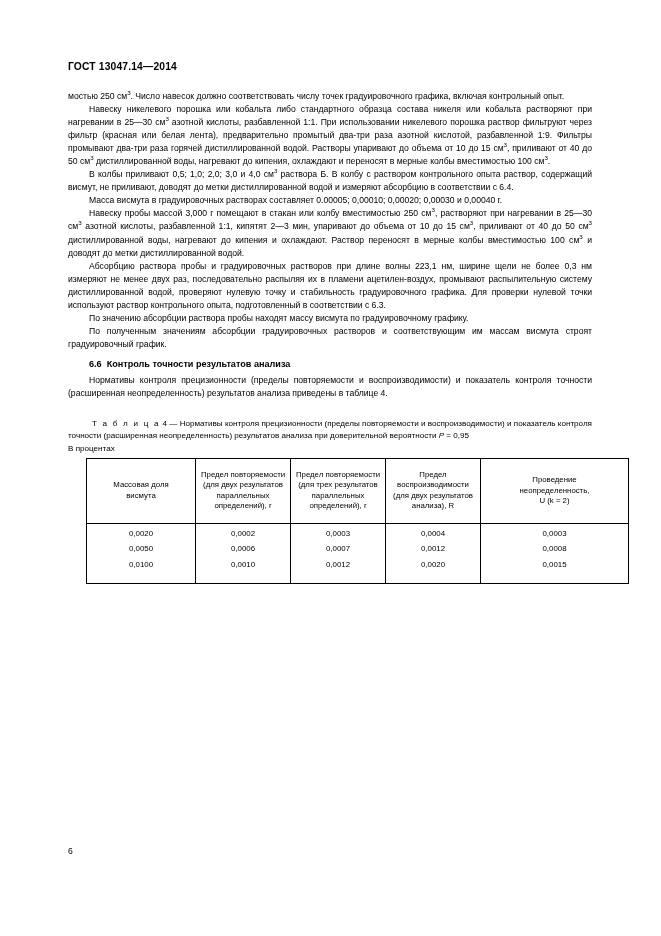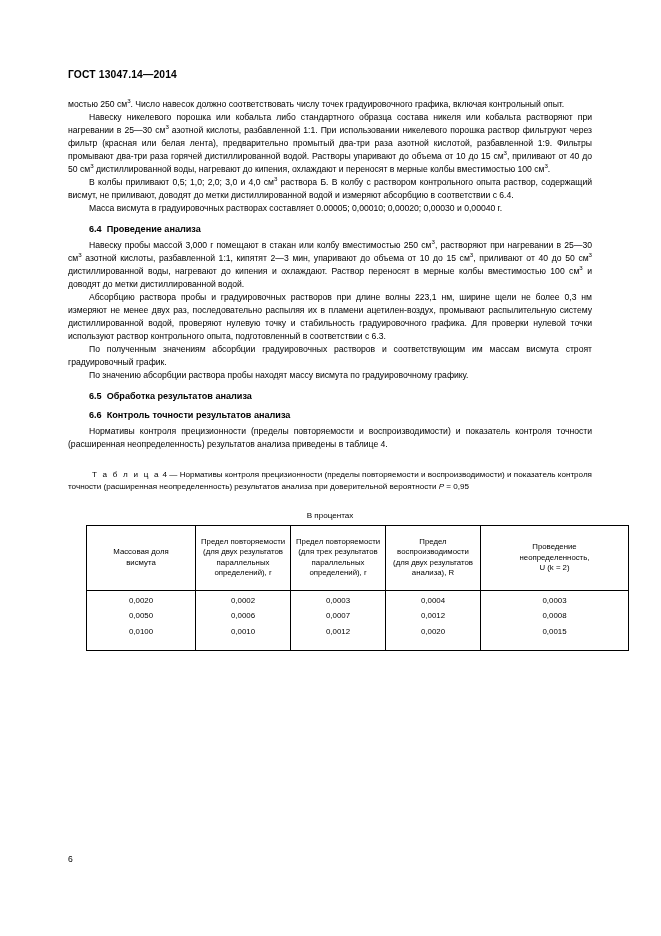--- a/index.html
+++ b/index.html
@@ -10,21 +10,21 @@
   body {
     width: 661px;
     height: 936px;
     position: relative;
     font-family: "Liberation Sans", "DejaVu Sans", sans-serif;
     color: #000000;
     overflow: hidden;
   }
   .page {
     position: absolute;
-    left: 0; top: 8px;
+    left: 0; top: 0;
     width: 661px;
     height: 744px;
     box-sizing: border-box;
   }
   .header {
     position: absolute;
     left: 68px;
     top: 61px;
     font-size: 10.3px;
     font-weight: bold;
@@ -76,23 +76,23 @@
     letter-spacing: -0.01px;
   }
   .sp-letters {
     letter-spacing: 1.7px;
     margin-left: 24px;
   }
   .caption-block {
     margin-top: 17px;
   }
   .units-note {
-    margin: 18px 0 5px 0;
+    margin: 2px 0 5px 0;
     font-size: 8.1px;
-    text-align: center;
+    text-align: left;
   }
   table.data {
     border-collapse: collapse;
     width: 497px;
     margin-left: 18px;
     table-layout: fixed;
   }
   table.data th, table.data td {
     border: 1px solid #000000;
     font-weight: normal;
@@ -139,31 +139,29 @@
   <div class="content">
 
     <p class="body-text"><span>мостью 250 см</span><sup>3</sup><span>. Число навесок должно соответствовать числу точек градуировочного графика, включая контрольный опыт.</span></p>
 
     <p class="body-text indent"><span>Навеску никелевого порошка или кобальта либо стандартного образца состава никеля или кобальта растворяют при нагревании в 25—30 см</span><sup>3</sup><span> азотной кислоты, разбавленной 1:1. При использовании никелевого порошка раствор фильтруют через фильтр (красная или белая лента), предварительно промытый два-три раза азотной кислотой, разбавленной 1:9. Фильтры промывают два-три раза горячей дистиллированной водой. Растворы упаривают до объема от 10 до 15 см</span><sup>3</sup><span>, приливают от 40 до 50 см</span><sup>3</sup><span> дистиллированной воды, нагревают до кипения, охлаждают и переносят в мерные колбы вместимостью 100 см</span><sup>3</sup><span>.</span></p>
 
     <p class="body-text indent"><span>В колбы приливают 0,5; 1,0; 2,0; 3,0 и 4,0 см</span><sup>3</sup><span> раствора Б. В колбу с раствором контрольного опыта раствор, содержащий висмут, не приливают, доводят до метки дистиллированной водой и измеряют абсорбцию в соответствии с 6.4.</span></p>
 
     <p class="body-text indent">Масса висмута в градуировочных растворах составляет 0.00005; 0,00010; 0,00020; 0,00030 и 0,00040 г.</p>
 
-    <h3 class="section"><span class="num">6.4</span><span>Проведение анализа</span></h3>
 
     <p class="body-text indent after-head"><span>Навеску пробы массой 3,000 г помещают в стакан или колбу вместимостью 250 см</span><sup>3</sup><span>, растворяют при нагревании в 25—30 см</span><sup>3</sup><span> азотной кислоты, разбавленной 1:1, кипятят 2—3 мин, упаривают до объема от 10 до 15 см</span><sup>3</sup><span>, приливают от 40 до 50 см</span><sup>3</sup><span> дистиллированной воды, нагревают до кипения и охлаждают. Раствор переносят в мерные колбы вместимостью 100 см</span><sup>3</sup><span> и доводят до метки дистиллированной водой.</span></p>
 
     <p class="body-text indent">Абсорбцию раствора пробы и градуировочных растворов при длине волны 223,1 нм, ширине щели не более 0,3 нм измеряют не менее двух раз, последовательно распыляя их в пламени ацетилен-воздух, промывают распылительную систему дистиллированной водой, проверяют нулевую точку и стабильность градуировочного графика. Для проверки нулевой точки используют раствор контрольного опыта, подготовленный в соответствии с 6.3.</p>
 
+    <p class="body-text indent">По значению абсорбции раствора пробы находят массу висмута по градуировочному графику.</p>
+
     <p class="body-text indent">По полученным значениям абсорбции градуировочных растворов и соответствующим им массам висмута строят градуировочный график.</p>
 
-    <p class="body-text indent">По значению абсорбции раствора пробы находят массу висмута по градуировочному графику.</p>
-
-    <h3 class="section"><span class="num">6.5</span><span>Обработка результатов анализа</span></h3>
 
 
     <h3 class="section"><span class="num">6.6</span><span>Контроль точности результатов анализа</span></h3>
 
 
     <p class="body-text indent">Нормативы контроля прецизионности (пределы повторяемости и воспроизводимости) и показатель контроля точности (расширенная неопределенность) результатов анализа приведены в таблице 4.</p>
 
     <div class="caption-block">
       <p class="tbl-caption"><span class="sp-letters">Т а б л и ц а</span> <span>4</span> <span>—</span> <span>Нормативы контроля прецизионности (пределы повторяемости и воспроизводимости) и показатель контроля точности (расширенная неопределенность) результатов анализа при доверительной вероятности </span><span class="ital">P</span><span> = 0,95</span></p>
     </div>

